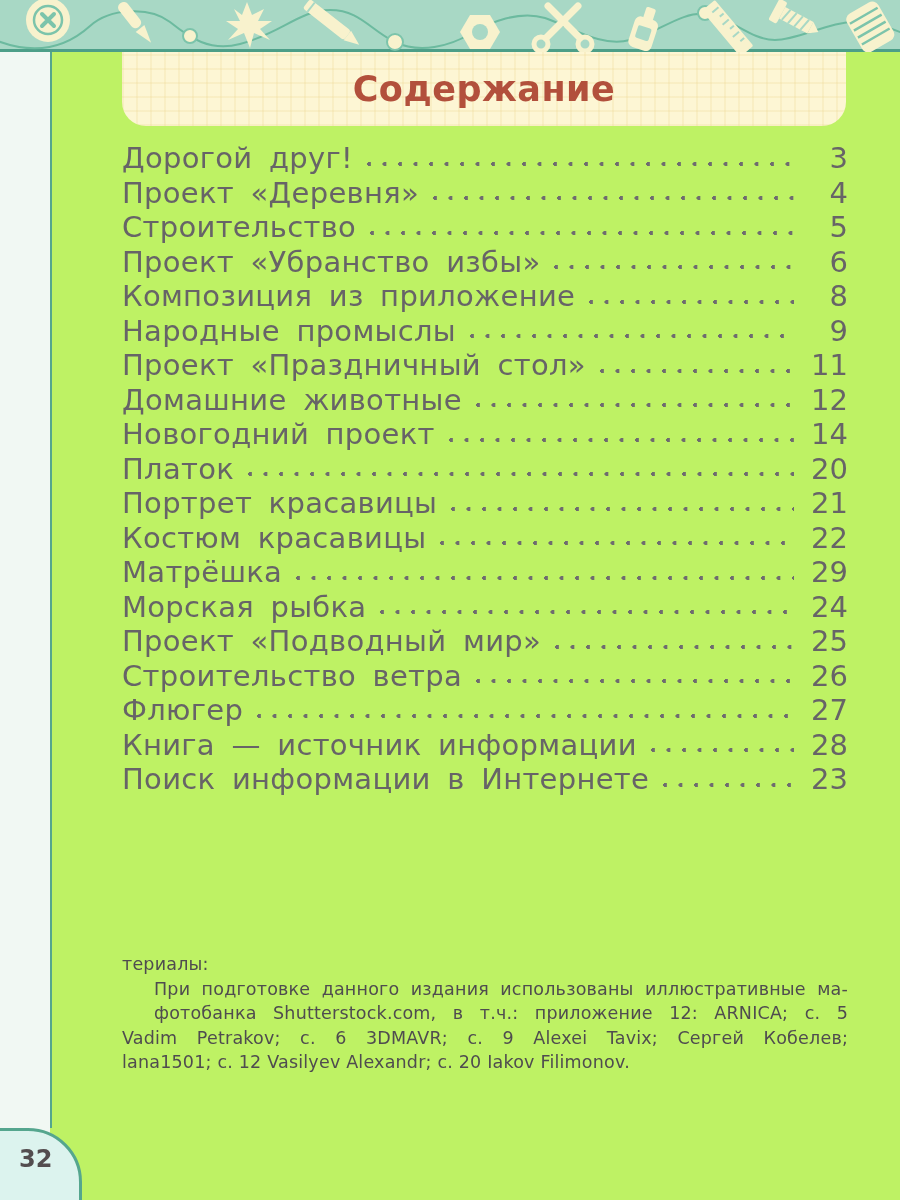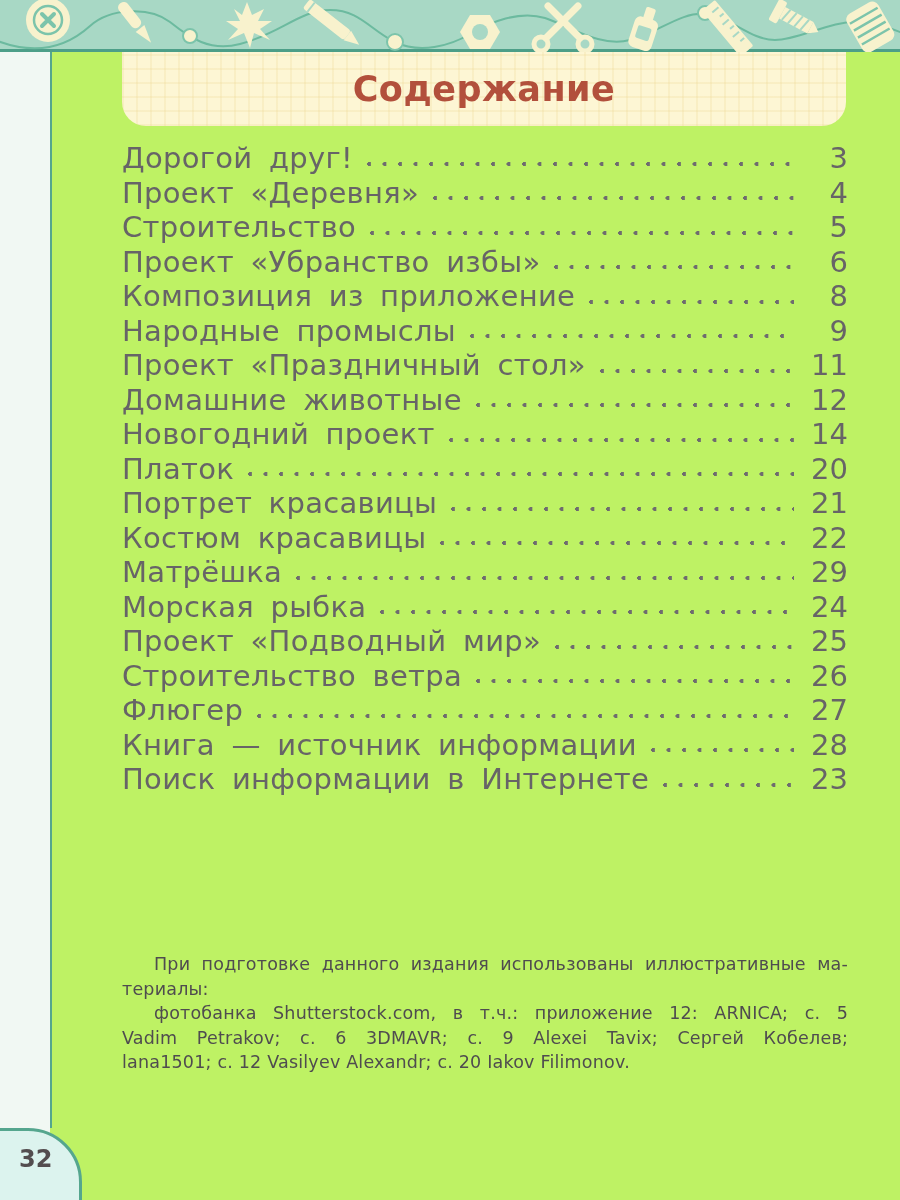--- a/index.html
+++ b/index.html
@@ -216,22 +216,22 @@
         <span class="toc-page">28</span>
       </div>
       <div class="toc-row">
         <span class="toc-label">Поиск информации в Интернете</span>
         <span class="leader"></span>
         <span class="toc-page">23</span>
       </div>
     </main>
 
   <section class="footnote">
+      <div class="fn-line no-just">териалы:</div>
       <div class="fn-line indent">При подготовке данного издания использованы иллюстративные ма-</div>
-      <div class="fn-line no-just">териалы:</div>
       <div class="fn-line indent">фотобанка Shutterstock.com, в т.ч.: приложение 12: ARNICA; с. 5</div>
       <div class="fn-line">Vadim Petrakov; с. 6 3DMAVR; с. 9 Alexei Tavix; Сергей Кобелев;</div>
       <div class="fn-line no-just">lana1501; с. 12 Vasilyev Alexandr; с. 20 Iakov Filimonov.</div>
     </section>
 
   <div class="page-tab">
     <span class="page-num">32</span>
   </div>
 
 </div>

